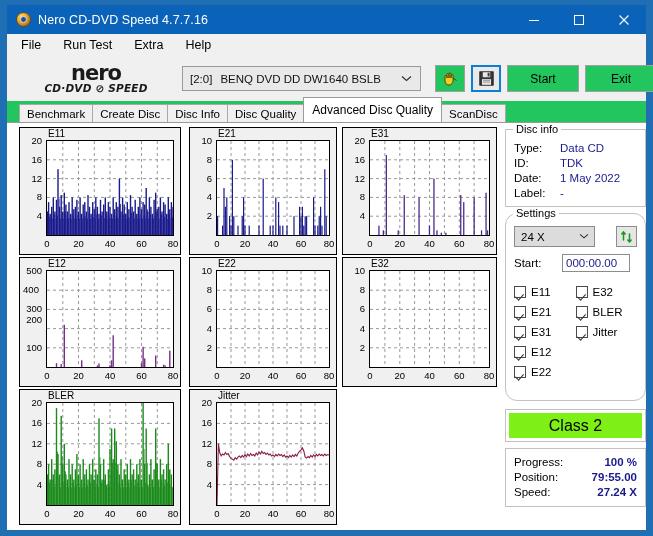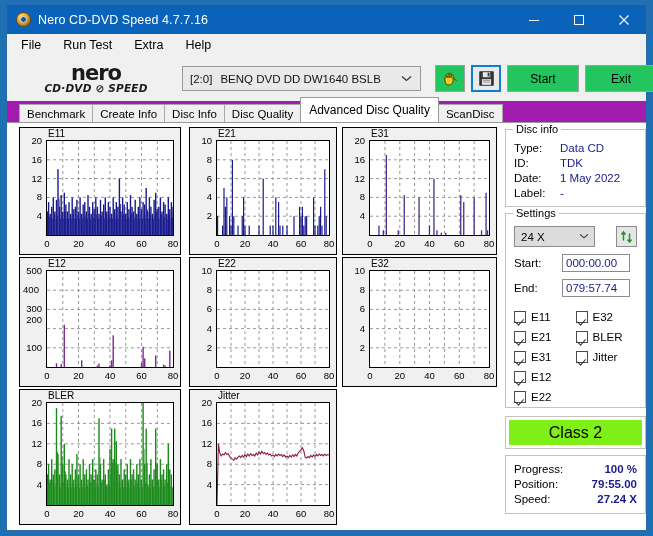--- a/index.html
+++ b/index.html
@@ -73,21 +73,21 @@
     background:#22c55e;border:1px solid #a0a0a0;
     display:flex;align-items:center;justify-content:center;
   }
   #btn-hand{left:428px;width:30px;}
   #btn-save{left:464px;width:30px;border:2px solid #0a7fd4;background:#e9e9e9;}
   #btn-start{left:500px;width:72px;font-size:12px;color:#000;}
   #btn-exit{left:578px;width:72px;font-size:12px;color:#000;}
   
   #tabstrip{
     height:21px;flex:0 0 auto;display:flex;align-items:flex-end;
-    padding-left:12px;position:relative;background:#a21caf;text-align:center;
+    padding-left:12px;position:relative;background:#22c55e;text-align:center;
   }
   .tab{
     height:18px;padding:0 7px;font-size:11.5px;color:#000;
     display:flex;align-items:center;box-sizing:border-box;
     border:1px solid #a8a8a8;border-bottom:none;background:#f0f0f0;
     margin-right:-1px;
   }
   .tab.active{
     height:21px;background:#ffffff;font-size:12px;z-index:3;position:relative;
     border-color:#9a9a9a;padding:12px 8px;
@@ -116,21 +116,21 @@
     box-sizing:border-box;
   }
   .group-title{
     position:absolute;top:-7px;left:7px;background:#ffffff;padding:0 3px;
     font-size:11px;color:#000;
   }
   .kv{display:flex;font-size:11.5px;line-height:15px;}
   .kv .k{width:46px;color:#000;}
   .kv .v{color:#1a1a8c;}
   #disc-info{padding:11px 8px 5px 8px;}
-  #settings{margin-top:6px;padding:12px 8px 0 8px;}
+  #settings{margin-top:6px;padding:12px 8px 18px 8px;border-radius:12px;}
   #speed-row{display:flex;align-items:center;}
   #speed-select{
     width:81px;height:21px;background:#dcdcdc;border:1px solid #8c8c8c;
     box-sizing:border-box;display:flex;align-items:center;font-size:11.5px;color:#000;
   }
   #speed-select .sv{margin-left:6px;}
   #speed-select .chev{margin-left:auto;margin-right:5px;font-size:8px;color:#333;}
   #refresh-btn{
     width:21px;height:21px;margin-left:21px;background:#e6e6e6;
     border:1px solid #8c8c8c;box-sizing:border-box;
@@ -233,21 +233,21 @@
         <line x1="4" y1="11.1" x2="11" y2="11.1" stroke="#7a7a7a" stroke-width="0.7"></line>
       </svg>
     </div>
 
     <div class="tb-btn" id="btn-start">Start</div>
     <div class="tb-btn" id="btn-exit">Exit</div>
   </div>
 
   <div id="tabstrip">
     <div class="tab">Benchmark</div>
-    <div class="tab">Create Info</div>
+    <div class="tab">Create Disc</div>
     <div class="tab">Disc Info</div>
     <div class="tab">Disc Quality</div>
     <div class="tab active">Advanced Disc Quality</div>
     <div class="tab">ScanDisc</div>
   </div>
 
   <div id="content">
 
     <div id="charts">
         <div class="chart-cell" style="left: 0px; top: 0px; width: 162px; height: 128px;">
@@ -909,24 +909,20 @@
               <path d="M3.5 2 L3.5 10 M3.5 2 L1.8 4 M3.5 2 L5.2 4" stroke="#1a9a1a" stroke-width="1.5" fill="none" stroke-linecap="round"></path>
               <path d="M9.5 12 L9.5 4 M9.5 12 L7.8 10 M9.5 12 L11.2 10" stroke="#1a9a1a" stroke-width="1.5" fill="none" stroke-linecap="round"></path>
             </svg>
           </div>
         </div>
 
         <div class="se-row">
           <div class="lbl">Start:</div>
           <div class="se-val">000:00.00</div>
         </div>
-        <div class="se-row">
-          <div class="lbl">End:</div>
-          <div class="se-val">079:57.74</div>
-        </div>
 
         <div id="checks">
           <div class="chk-col">
             <div class="chk">
               <div class="box on"></div>
               <span>E11</span>
             </div>
             <div class="chk">
               <div class="box on"></div>
               <span>E21</span>

